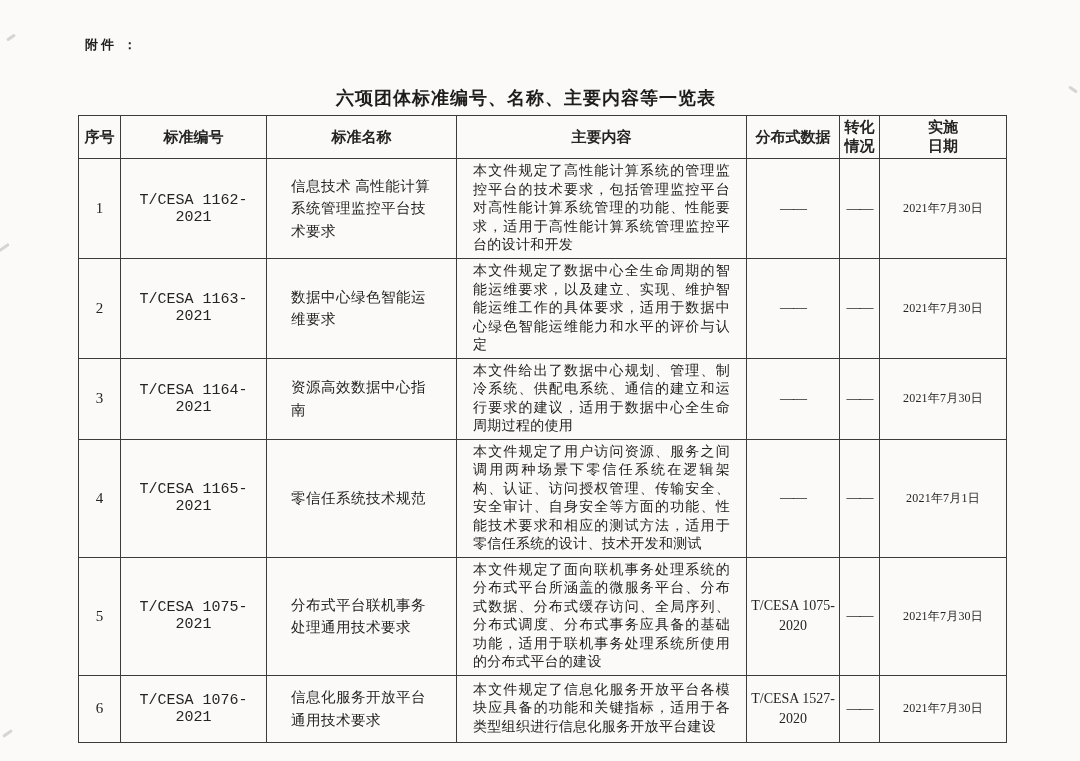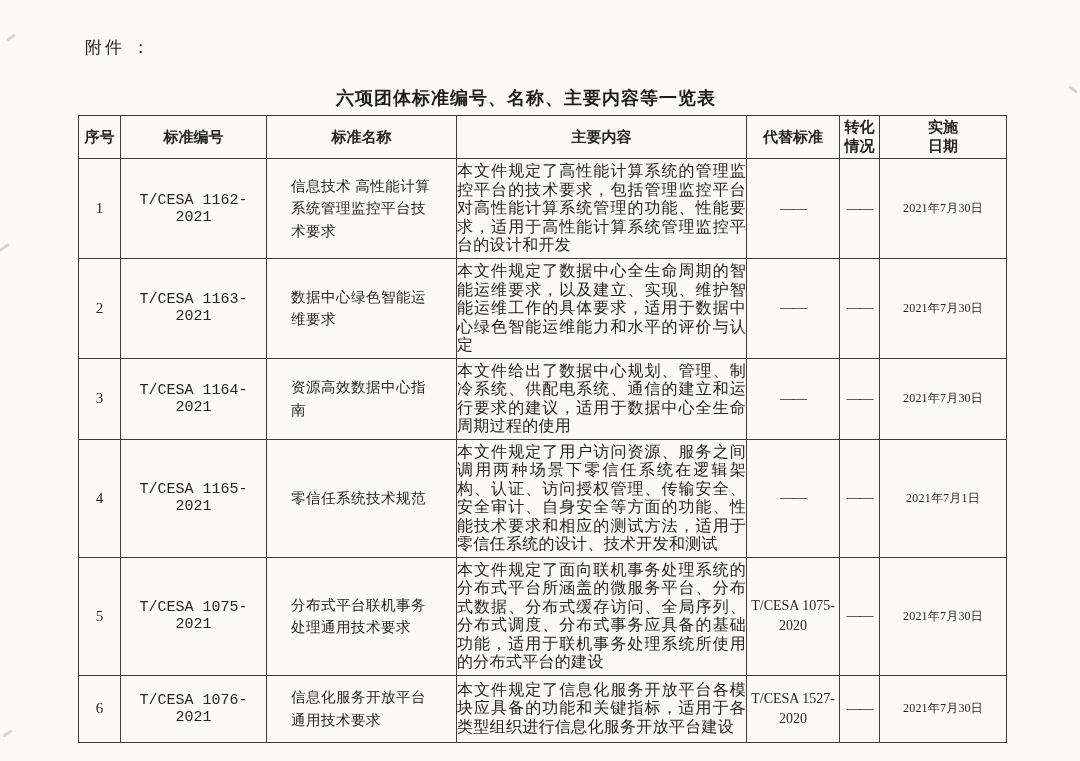--- a/index.html
+++ b/index.html
@@ -7,22 +7,22 @@
   body {
     position: relative;
     background: #fbfaf8;
     font-family: "Liberation Serif", "DejaVu Serif", serif;
     color: #222;
     overflow: hidden;
   }
   .attachment {
     position: absolute;
     left: 85px; top: 36px;
-    font-size: 17px;
-    font-weight: normal;
+    font-size: 13px;
+    font-weight: bold;
     letter-spacing: 3px;
     color: #1d1d1d;
   }
   .doc-title {
     position: absolute;
     left: 62px; top: 86px;
     width: 928px;
     text-align: center;
     font-size: 18px;
     font-weight: bold;
@@ -66,23 +66,23 @@
   }
   td.c-name {
     text-align: left;
     font-size: 14.5px;
     line-height: 1.55;
     padding: 3px 24px;
     letter-spacing: 0.5px;
   }
   td.c-content {
     text-align: justify;
-    font-size: 16px;
+    font-size: 14px;
     line-height: 18.5px;
-    padding: 3px 0;
+    padding: 3px 16px;
     letter-spacing: 0.3px;
   }
   td.c-replaces {
     text-align: center;
     font-size: 14px;
     line-height: 1.4;
     padding: 0 4px;
   }
   td.c-conv { text-align: center; font-size: 14px; padding: 0 1px; }
   td.c-date { text-align: center; font-size: 12px; letter-spacing: 0.2px; }
@@ -121,21 +121,21 @@
       <col style="width:93px">
       <col style="width:40px">
       <col style="width:127px">
   </colgroup>
   <thead>
     <tr>
       <th>序号</th>
       <th>标准编号</th>
       <th>标准名称</th>
       <th>主要内容</th>
-      <th>代替标准</th>
+      <th>分布式数据</th>
       <th>转化
 情况</th>
       <th>实施
 日期</th>
     </tr>
   </thead>
   <tbody>
     <tr>
       <td class="c-seq">1</td>
       <td class="c-code">T/CESA 1162-2021</td>

